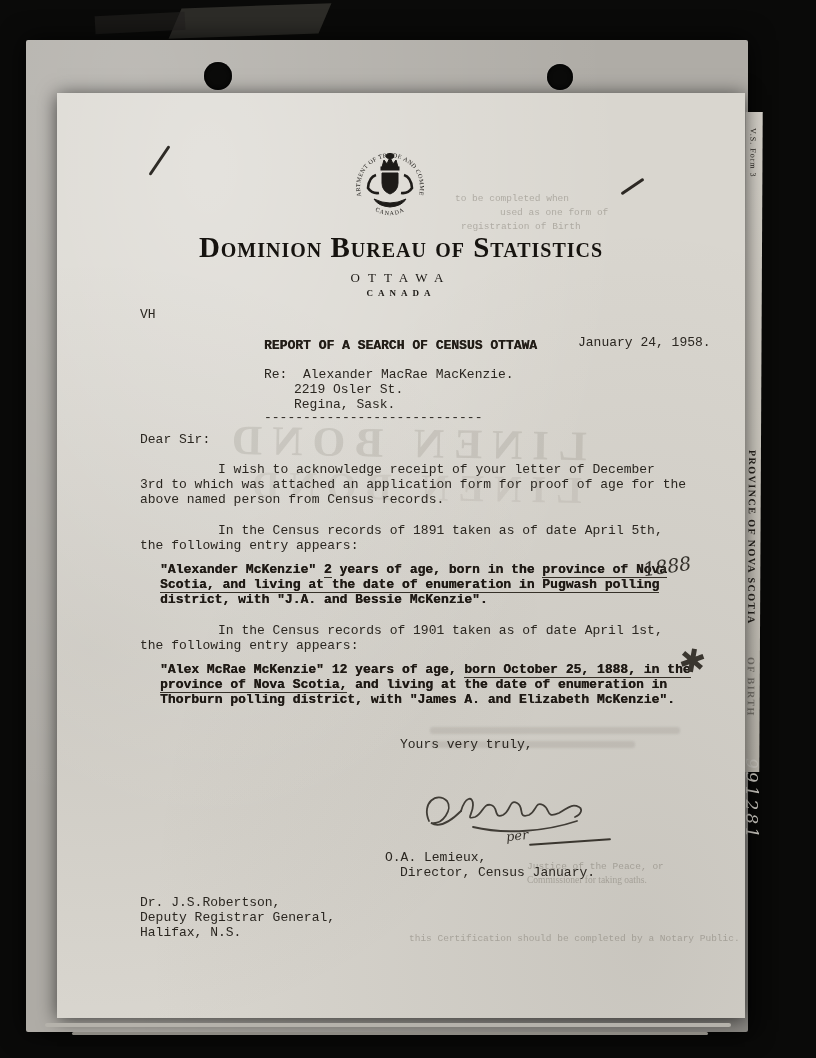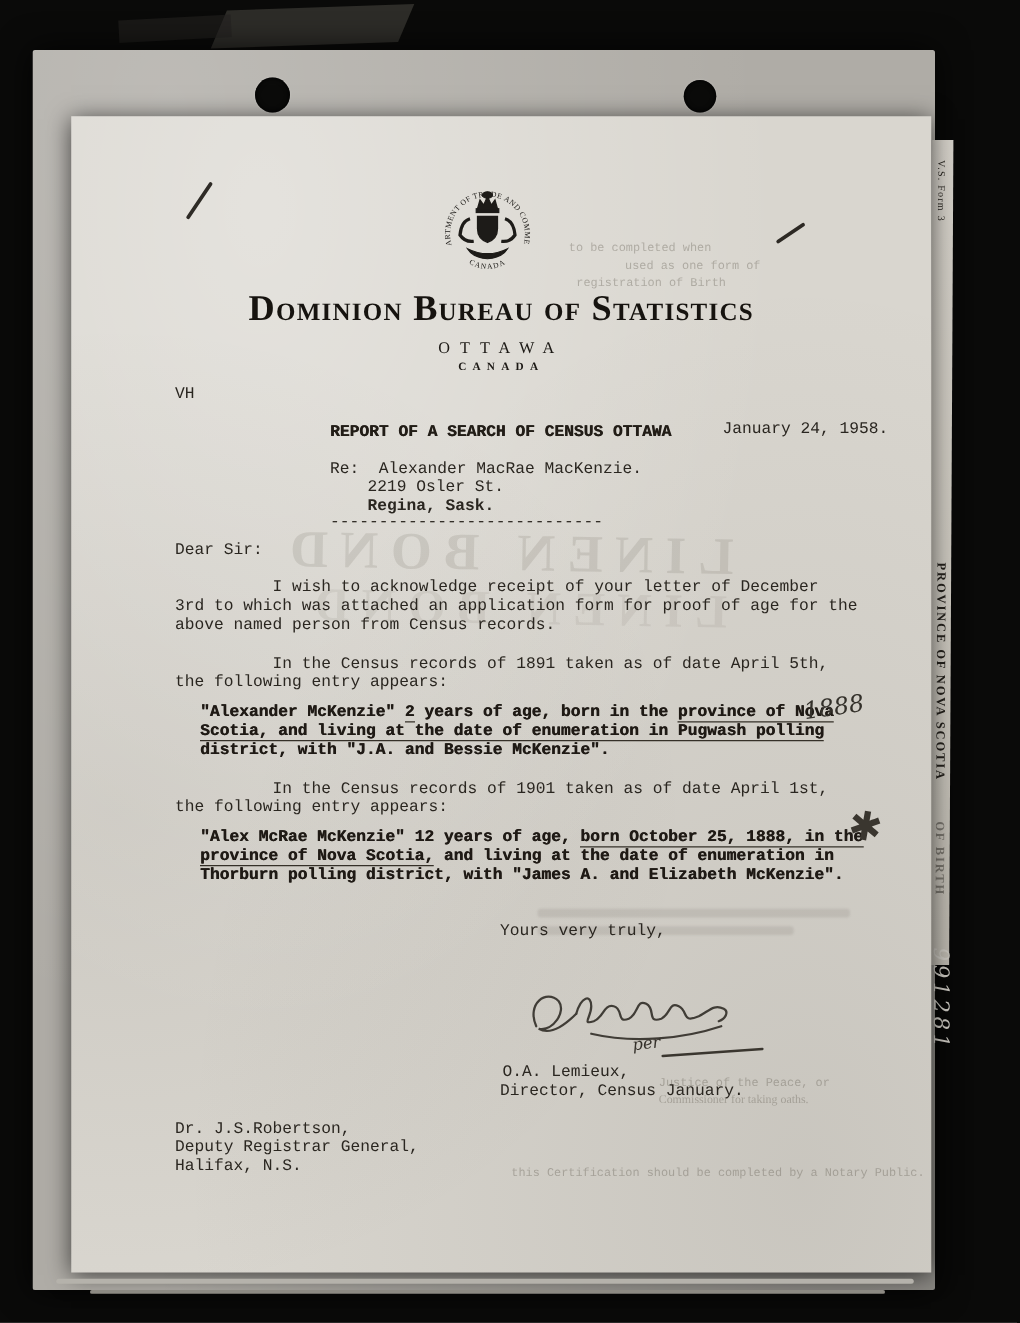--- a/index.html
+++ b/index.html
@@ -136,21 +136,21 @@
     </div>
     <div class="bureau">Dominion Bureau of Statistics</div>
     <div class="city">OTTAWA</div>
     <div class="country">CANADA</div>
 
     <div class="tline" style="left:83px;top:214px;">VH</div>
     <div class="tline" style="left:521px;top:218px;margin-top:24px;">January 24, 1958.</div>
     <div class="tline btitle" style="left:207px;top:245px;">REPORT OF A SEARCH OF CENSUS OTTAWA</div>
     <div class="tline" style="left:207px;top:274px;">Re:  Alexander MacRae MacKenzie.</div>
     <div class="tline" style="left:237px;top:289px;">2219 Osler St.</div>
-    <div class="tline" style="left:237px;top:304px;font-weight:bold;">Regina, Sask.</div>
+    <div class="tline" style="left:237px;top:304px;">Regina, Sask.</div>
     <div class="tline" style="left:207px;top:317px;">----------------------------</div>
 
     <div class="tline" style="left:83px;top:339px;">Dear Sir:</div>
 
     <div class="tline" style="left:83px;top:369px;">          I wish to acknowledge receipt of your letter of December</div>
     <div class="tline" style="left:83px;top:384px;">3rd to which was attached an application form for proof of age for the</div>
     <div class="tline" style="left:83px;top:399px;">above named person from Census records.</div>
 
     <div class="tline" style="left:83px;top:430px;">          In the Census records of 1891 taken as of date April 5th,</div>
     <div class="tline" style="left:83px;top:445px;">the following entry appears:</div>
@@ -173,21 +173,21 @@
     <svg class="sig-svg" width="200" height="70" viewBox="0 0 200 70">
       <g stroke="#35312b" stroke-width="1.8" fill="none" stroke-linecap="round" opacity="0.92">
         <path d="M22,40 C14,22 30,10 40,20 C46,28 36,44 24,42 C34,48 46,38 54,30"></path>
         <path d="M54,30 C58,16 66,14 66,24 C66,33 58,39 68,36 C76,33 76,22 84,24 C92,26 86,38 96,34 C104,30 102,18 110,22 C118,26 110,38 122,34 C130,30 128,20 136,24 C144,28 138,38 152,32 C160,28 164,22 172,26 C176,28 174,34 168,36"></path>
         <path d="M66,46 C100,54 140,50 170,40"></path>
       </g>
     </svg>
     <div class="per-label">per</div>
     <div class="per-line"></div>
 
-    <div class="tline" style="left:345px;top:757px;">O.A. Lemieux,</div>
+    <div class="tline" style="left:328px;top:757px;">O.A. Lemieux,</div>
     <div class="tline" style="left:343px;top:772px;">Director, Census January.</div>
 
     <div class="tline" style="left:83px;top:802px;">Dr. J.S.Robertson,</div>
     <div class="tline" style="left:83px;top:817px;">Deputy Registrar General,</div>
     <div class="tline" style="left:83px;top:832px;">Halifax, N.S.</div>
 
   </div>
 
   <div class="slash slash1"></div>
   <div class="slash slash2"></div>

